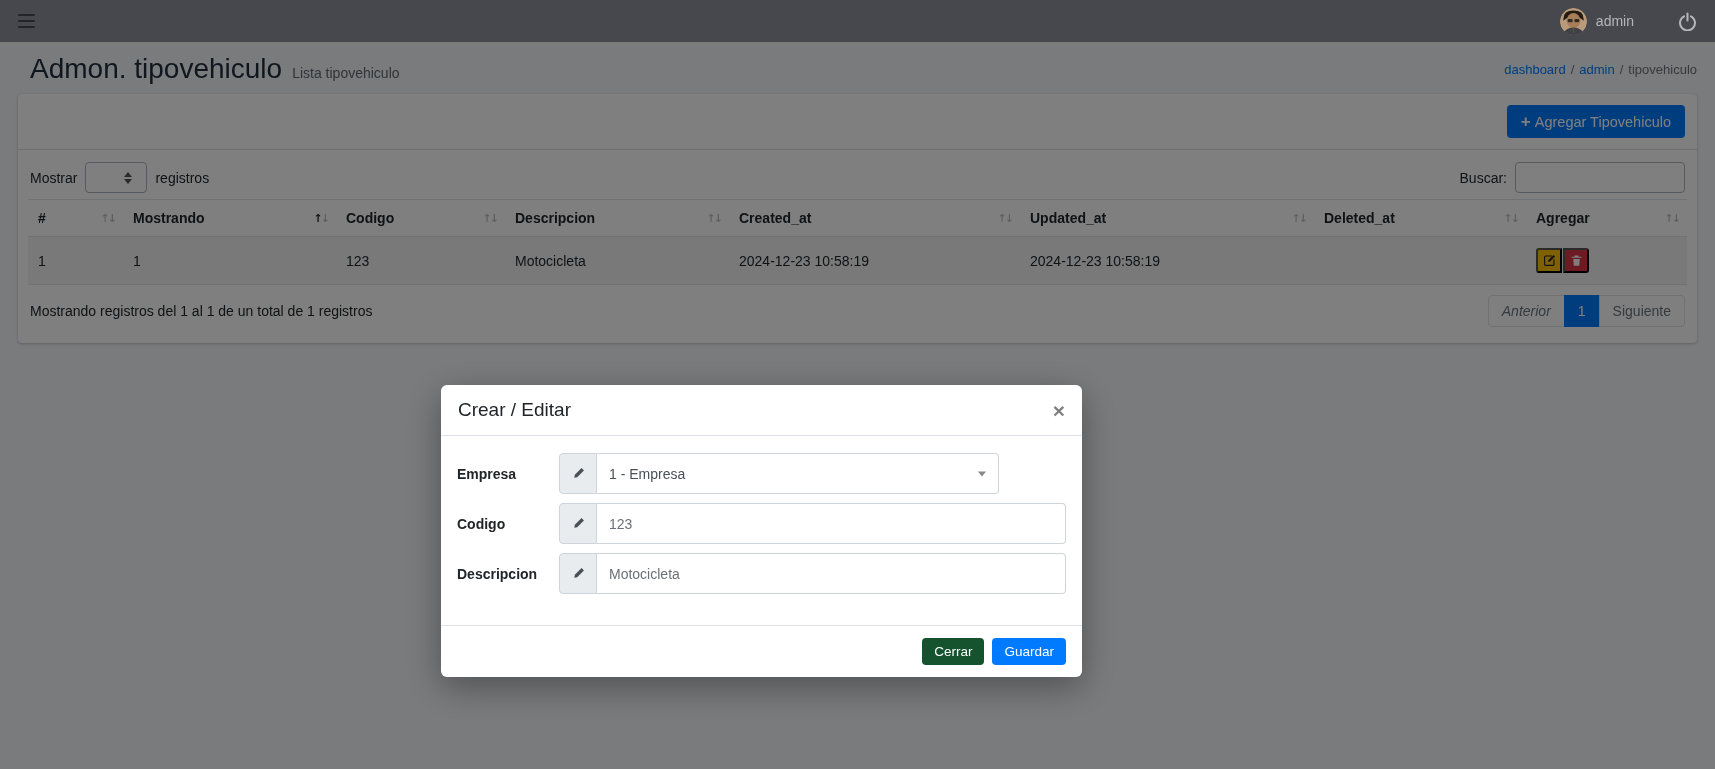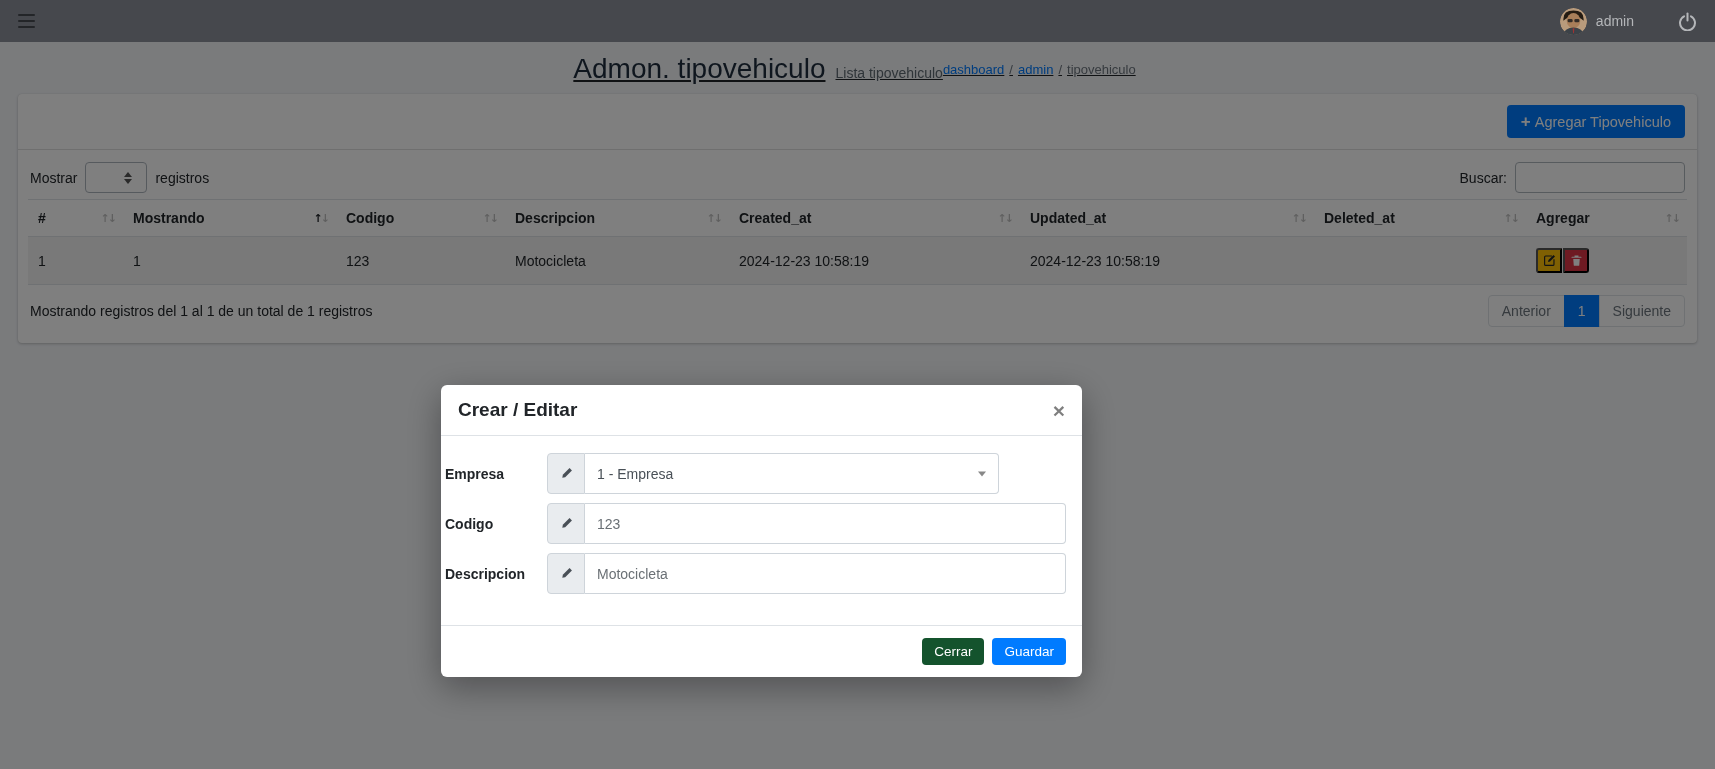--- a/index.html
+++ b/index.html
@@ -23,23 +23,22 @@
   .hamburger span { display: block; height: 2.5px; width: 17px; background: #232528; border-radius: 1px; }
   .nav-right { display: flex; align-items: center; gap: 14px; }
   .user-menu { display: flex; align-items: center; gap: 9px; cursor: pointer; }
   .avatar { width: 27px; height: 27px; border-radius: 50%; overflow: hidden; display: block; }
   .user-name { color: #b4b6b9; font-size: 14px; }
   .power-btn { margin-left: 30px; background: none; border: none; cursor: pointer; display: flex; align-items: center; }
 
   
   .content { position: relative; z-index: 1; }
   .page-header {
-    display: flex; align-items: center; justify-content: center;
-    padding: 11px 18px 9px 12px;
-    text-decoration: underline;
+    display: flex; align-items: center; justify-content: space-between;
+    padding: 11px 18px 9px 30px;
   }
   .titles { display: flex; align-items: baseline; gap: 10px; }
   .page-title { font-size: 28px; font-weight: 400; color: #1f2d3d; }
   .page-subtitle { font-size: 14px; color: #5f6a72; }
   .breadcrumb { font-size: 13px; color: #6c757d; display: flex; gap: 5px; align-items: center; }
   .breadcrumb a { color: #007bff; text-decoration: none; }
 
   
   .card {
     margin: 0 18px; background: #fff; border-radius: 4px;
@@ -92,37 +91,37 @@
   .btn-delete { background: #dc3545; border-radius: 0 3px 3px 0; }
 
   
   .dt-footer { display: flex; justify-content: space-between; align-items: center; padding: 10px 2px 10px 2px; }
   .dt-info { color: #212529; }
   .pagination { display: flex; }
   .page-item {
     padding: 7px 13px; border: 1px solid #dee2e6; background: #fff;
     color: #6c757d; font-size: 14px; cursor: pointer; margin-left: -1px;
   }
-  .page-item:first-child { border-radius: 4px 0 0 4px; margin-left: 8px; }
+  .page-item:first-child { border-radius: 4px 0 0 4px; margin-left: 8px; font-style: italic; }
   .page-item:last-child { border-radius: 0 4px 4px 0; }
   .page-item.active { background: #007bff; border-color: #007bff; color: #fff; }
 
   
   .backdrop { position: fixed; inset: 0; background: rgba(0,0,0,.5); z-index: 1040; }
   .modal {
     position: fixed; left: 441px; top: 385px; width: 641px; z-index: 1060;
     background: #fff; border-radius: 6px; box-shadow: 0 10px 35px rgba(0,0,0,.35);
   }
   .modal-header {
     display: flex; justify-content: space-between; align-items: center;
     padding: 14px 17px; border-bottom: 1px solid #dee2e6;
   }
-  .modal-title { font-size: 19px; font-weight: 700; color: #212529; text-align: right; }
+  .modal-title { font-size: 19px; font-weight: 400; color: #212529; text-align: right; }
   .modal-close { background: none; border: none; font-size: 21px; font-weight: 700; color: #000; opacity: .5; cursor: pointer; line-height: 1; }
-  .modal-body { padding: 17px 16px 22px 4px; }
+  .modal-body { padding: 17px 16px 22px 16px; }
   .form-row { display: flex; align-items: center; margin-bottom: 9px; }
   .form-row label { width: 102px; font-size: 14px; font-weight: 600; color: #212529; flex-shrink: 0; }
   .input-group { flex: 1; display: flex; height: 41px; }
   .input-group.short { margin-right: 67px; }
   .prepend {
     width: 38px; background: #e9ecef; border: 1px solid #ced4da;
     border-radius: 4px 0 0 4px; display: flex; align-items: center; justify-content: center;
   }
   .field {
     flex: 1; border: 1px solid #ced4da; border-left: none; border-radius: 0 4px 4px 0;

